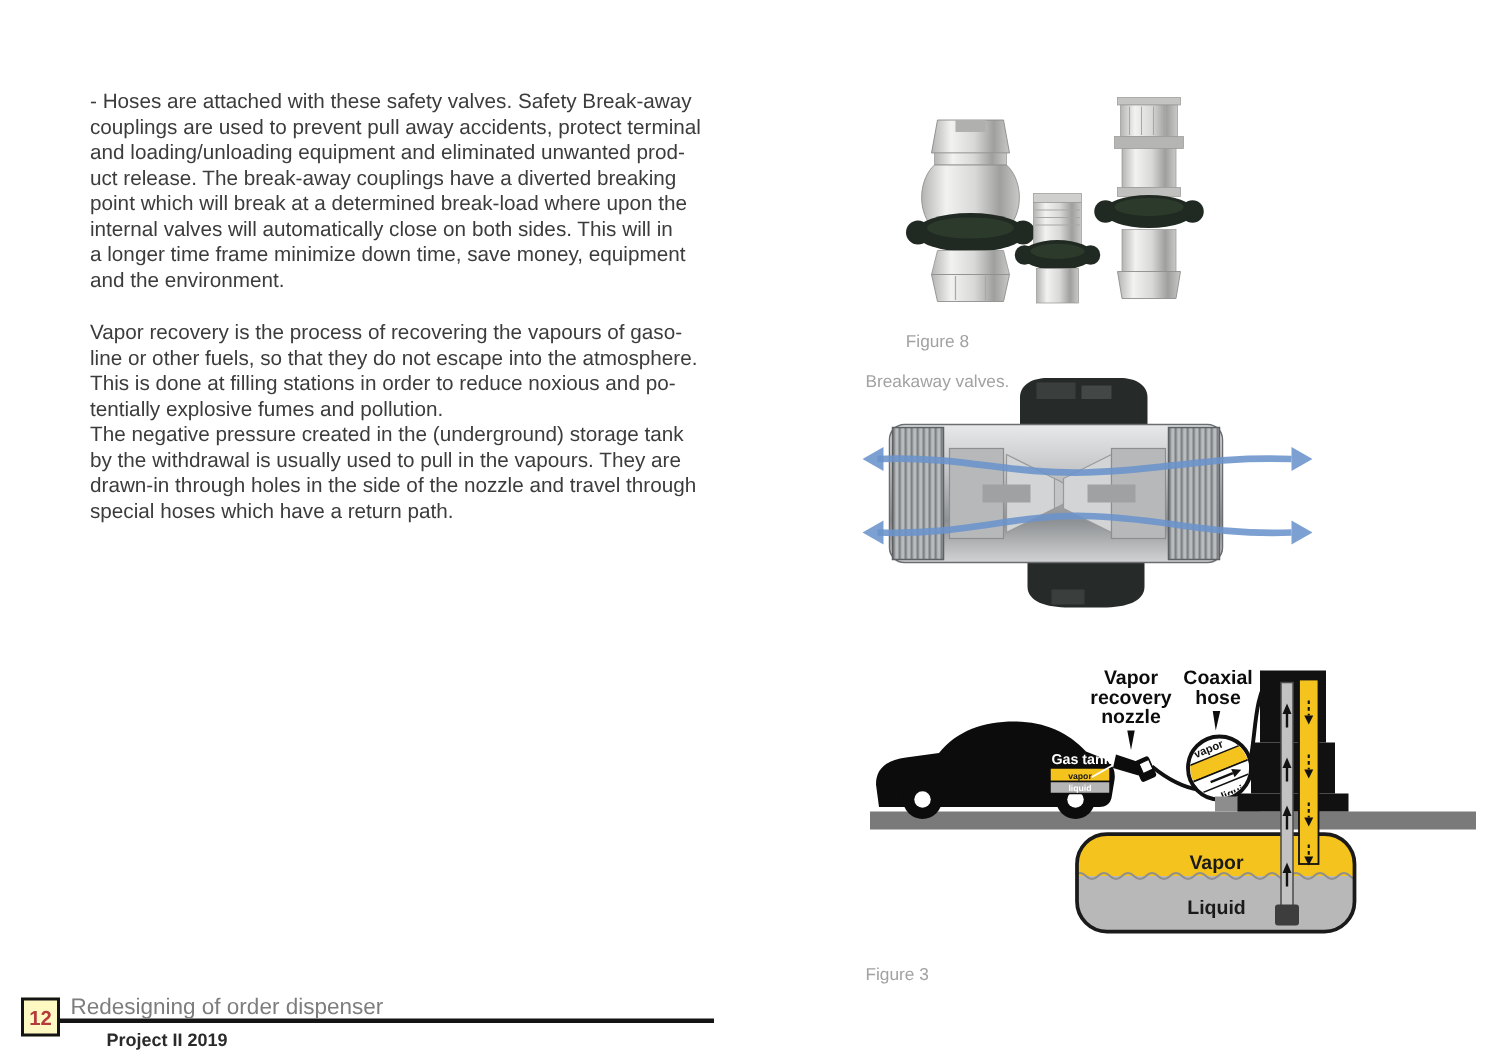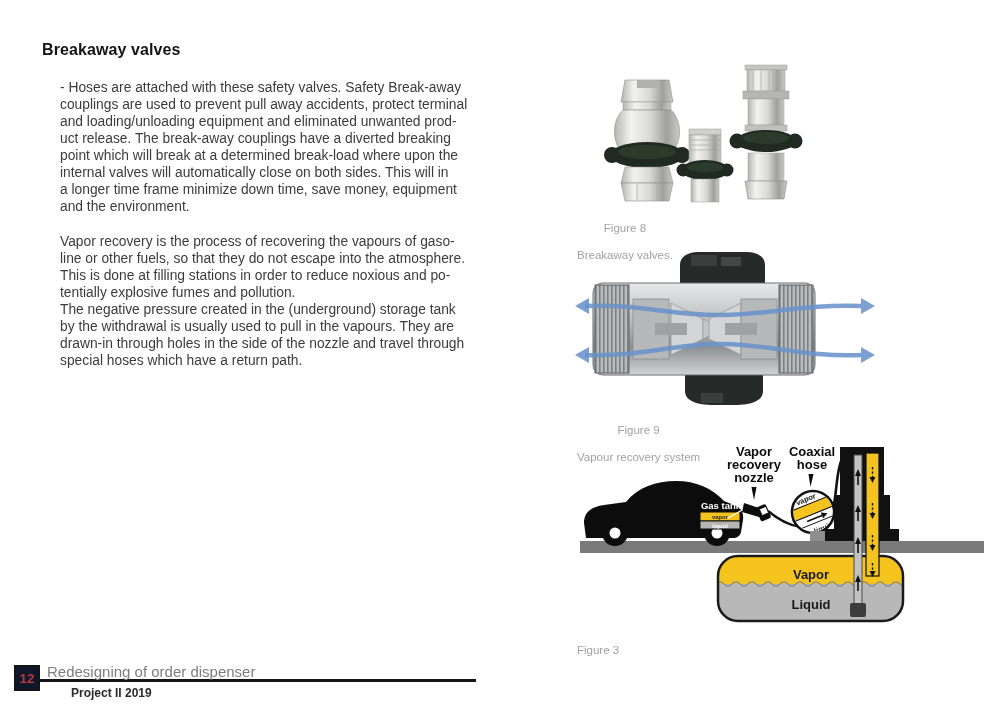--- a/index.html
+++ b/index.html
@@ -17,35 +17,34 @@
     font-size:13.8px;line-height:17px;color:#3c3c3c;margin:18px;white-space:pre-line;
   }
   
   .fig-img{position:absolute;}
   .fig-cap{
     position:absolute;font-size:11.5px;line-height:13.5px;color:#a2a2a2;white-space:pre-line;text-align:center;
   }
   
   .footer-box{
     position:absolute;left:14px;top:665px;width:22px;height:22px;border:2.5px solid #141414;
-    background:#0f172a;display:flex;align-items:center;justify-content:center;
+    background:#fef9c3;display:flex;align-items:center;justify-content:center;
     font-size:13.5px;font-weight:600;color:#b63a3c;z-index:2;
   }
   .footer-title{position:absolute;left:47px;top:663px;font-size:15px;color:#7d7d7d;}
   .footer-rule{position:absolute;left:39px;top:679px;width:437px;height:3px;background:#141414;}
   .footer-subtitle{position:absolute;left:47px;top:686px;font-size:12px;font-weight:bold;color:#2a2a2a;padding-left:24px;}
   svg text{font-family:"Liberation Sans", sans-serif;}
 </style>
 </head>
 <body>
 
 <div class="page">
 
   <div class="text-col">
-    <h2 class="sec-heading">Breakaway valves</h2>
     <p class="sec-body">- Hoses are attached with these safety valves. Safety Break-away
 couplings are used to prevent pull away accidents, protect terminal
 and loading/unloading equipment and eliminated unwanted prod-
 uct release. The break-away couplings have a diverted breaking
 point which will break at a determined break-load where upon the
 internal valves will automatically close on both sides. This will in
 a longer time frame minimize down time, save money, equipment
 and the environment.</p>
     <p class="sec-body">Vapor recovery is the process of recovering the vapours of gaso-
 line or other fuels, so that they do not escape into the atmosphere.
@@ -157,24 +156,20 @@
       <path d="M10,59 C70,57 95,69 148,68 C201,67 228,57 286,59"></path>
       <path d="M10,108 C70,110 100,96 148,97 C201,98 228,110 286,108"></path>
     </g>
     <g fill="#6a93cb" opacity="0.88">
       <polygon points="14,51 0,59 14,67"></polygon>
         <polygon points="286,51 300,59 286,67"></polygon>
       <polygon points="14,100 0,108 14,116"></polygon>
         <polygon points="286,100 300,108 286,116"></polygon>
     </g>
   </svg>
-  <div class="fig-cap" style="left:577px;top:410px;">
-    <span>Figure 9</span><br>
-    <span>Vapour recovery system</span>
-  </div>
 
   <svg class="fig-img" style="left:578px;top:441px;" width="410" height="188" viewBox="0 0 410 188">
     <defs>
       <clipPath id="tankClip">
           <rect x="140" y="115" width="185" height="65" rx="20"></rect>
         </clipPath>
       <clipPath id="insetClip">
           <circle cx="235" cy="71" r="19.5"></circle>
         </clipPath>
     </defs>

